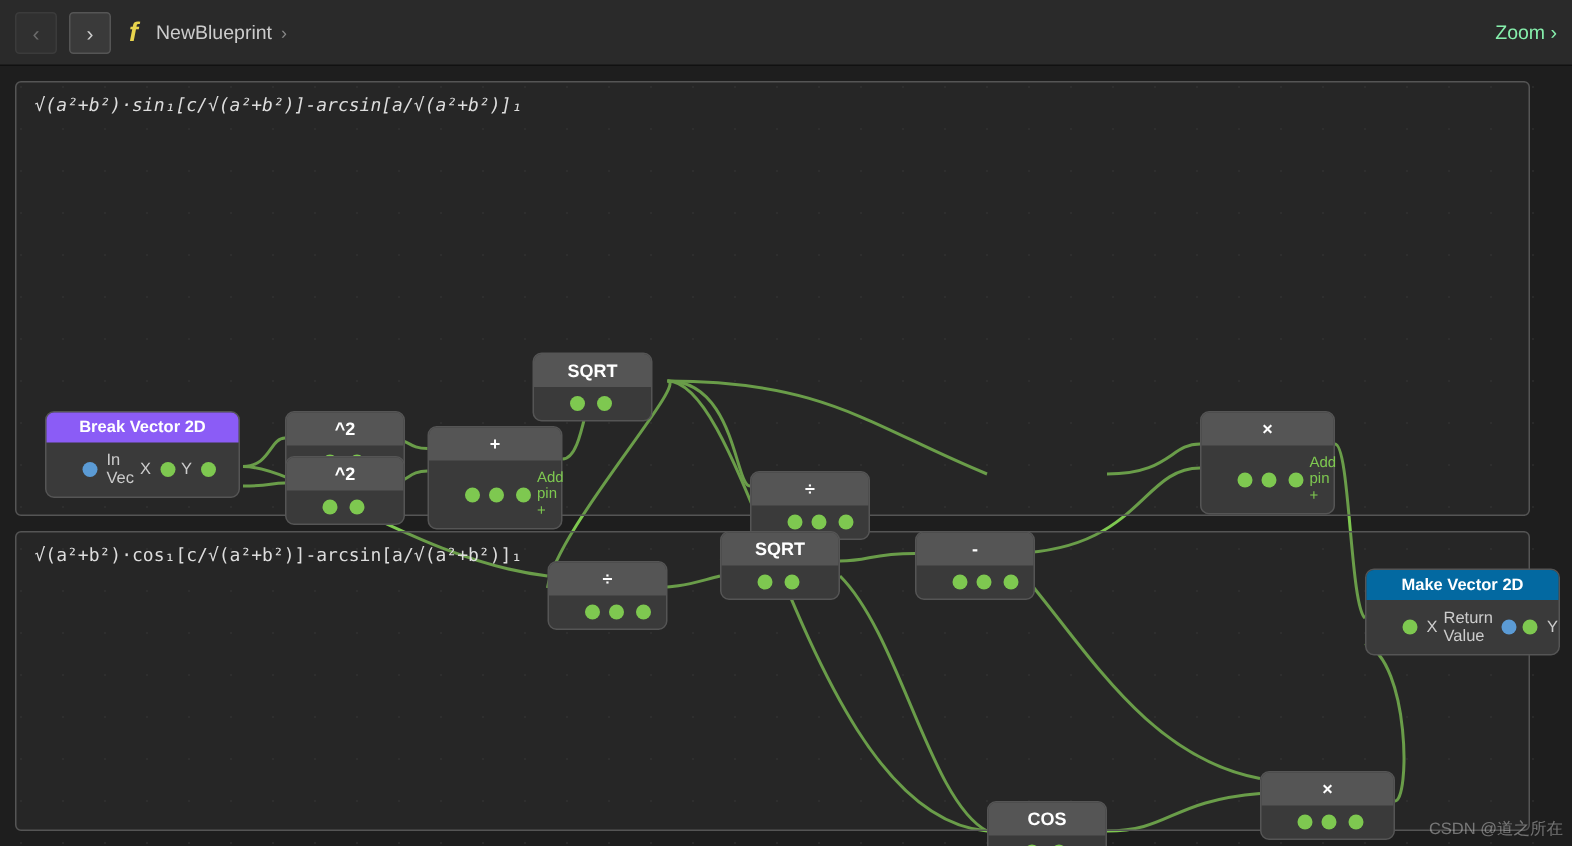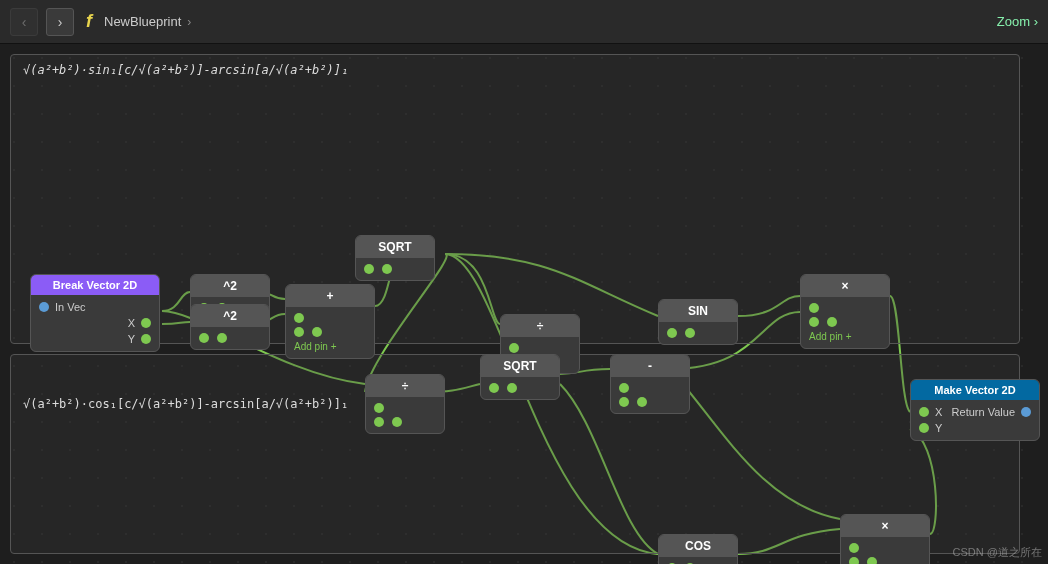--- a/index.html
+++ b/index.html
@@ -106,44 +106,43 @@
       border: 1px solid #555;
       border-radius: 4px;
     }
     .comment-box-lower .comment-label {
       position: absolute;
       top: 8px;
       left: 12px;
       color: #ddd;
       font-size: 12px;
       font-family: monospace;
-      margin-top: 34px;
     }
 
     
     .bp-node {
       position: absolute;
       background: #3a3a3a;
       border: 1px solid #555;
       border-radius: 6px;
       min-width: 80px;
     }
     .bp-node-header {
       background: #555;
       border-radius: 5px 5px 0 0;
       padding: 4px 10px;
       text-align: center;
       font-size: 12px;
       font-weight: bold;
       color: #fff;
     }
     .bp-node-body {
-      padding: 6px 8px;
+      padding: 6px 24px;
       display: flex;
-      flex-direction: column;
+      flex-direction: row;
       gap: 4px;
     }
     .bp-pin-row {
       display: flex;
       align-items: center;
       gap: 4px;
       font-size: 11px;
       color: #ccc;
     }
     .bp-pin-row.right {
@@ -415,29 +414,20 @@
       <div class="bp-pin-row">
         <div class="pin left"></div>
       </div>
       <div class="bp-pin-row">
         <div class="pin left"></div>
         <div class="pin right"></div>
       </div>
     </div>
   </div>
 
-  <div class="bp-node node-sin">
-    <div class="bp-node-header">SIN</div>
-    <div class="bp-node-body">
-      <div class="bp-pin-row">
-        <div class="pin left"></div>
-        <div class="pin right"></div>
-      </div>
-    </div>
-  </div>
 
   <div class="bp-node node-cos">
     <div class="bp-node-header">COS</div>
     <div class="bp-node-body">
       <div class="bp-pin-row">
         <div class="pin left"></div>
         <div class="pin right"></div>
       </div>
     </div>
   </div>

